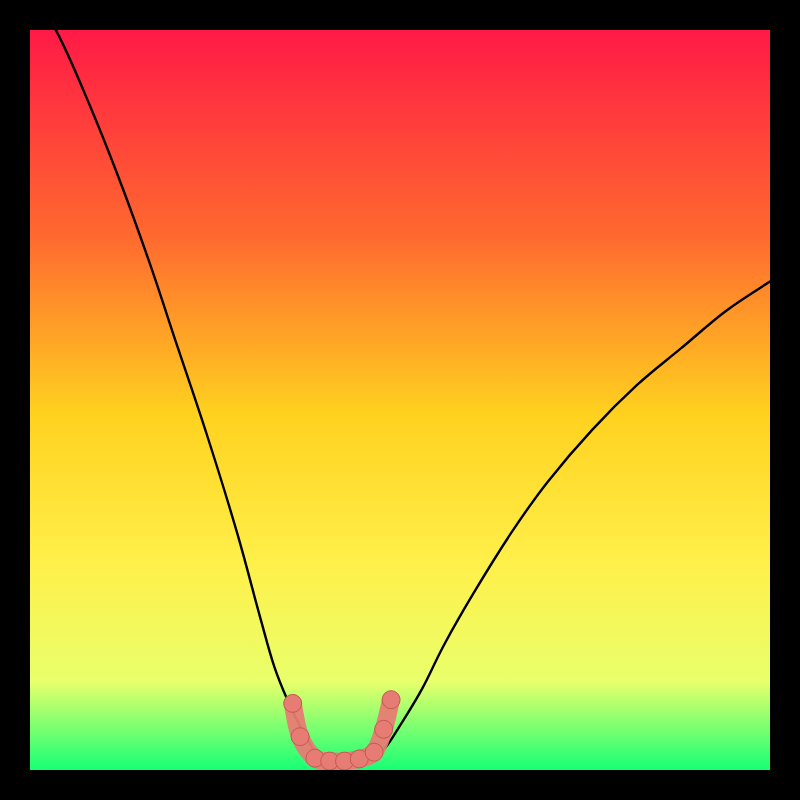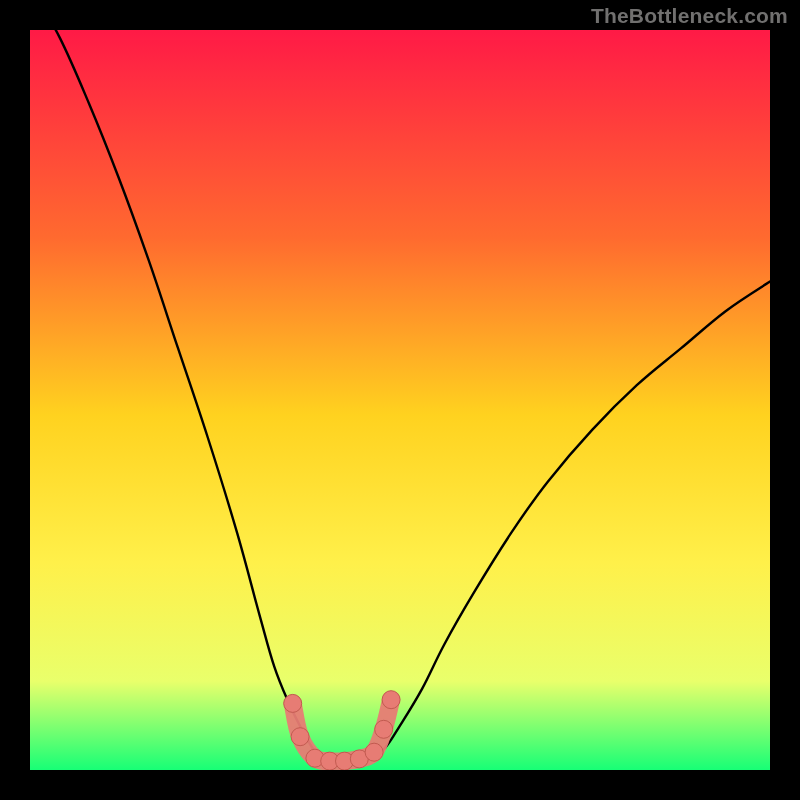--- a/index.html
+++ b/index.html
@@ -30,21 +30,20 @@
   svg {
     position: absolute;
     left: 0;
     top: 0;
   }
 </style>
 </head>
 <body>
 <div class="stage">
 
-<div class="watermark">TheBottleneck.com</div>
 
 <svg id="chart-svg" width="800" height="800" viewBox="0 0 800 800">
   <defs>
     <linearGradient id="bg-grad" x1="0" y1="0" x2="0" y2="1">
       <stop id="g0" offset="0%" stop-color="#ff1a46"></stop>
       <stop id="g1" offset="28%" stop-color="#ff6a2f"></stop>
       <stop id="g2" offset="52%" stop-color="#ffd21f"></stop>
       <stop id="g3" offset="72%" stop-color="#fff04a"></stop>
       <stop id="g4" offset="88%" stop-color="#e9ff6b"></stop>
       <stop id="g5" offset="100%" stop-color="#17ff76"></stop>

